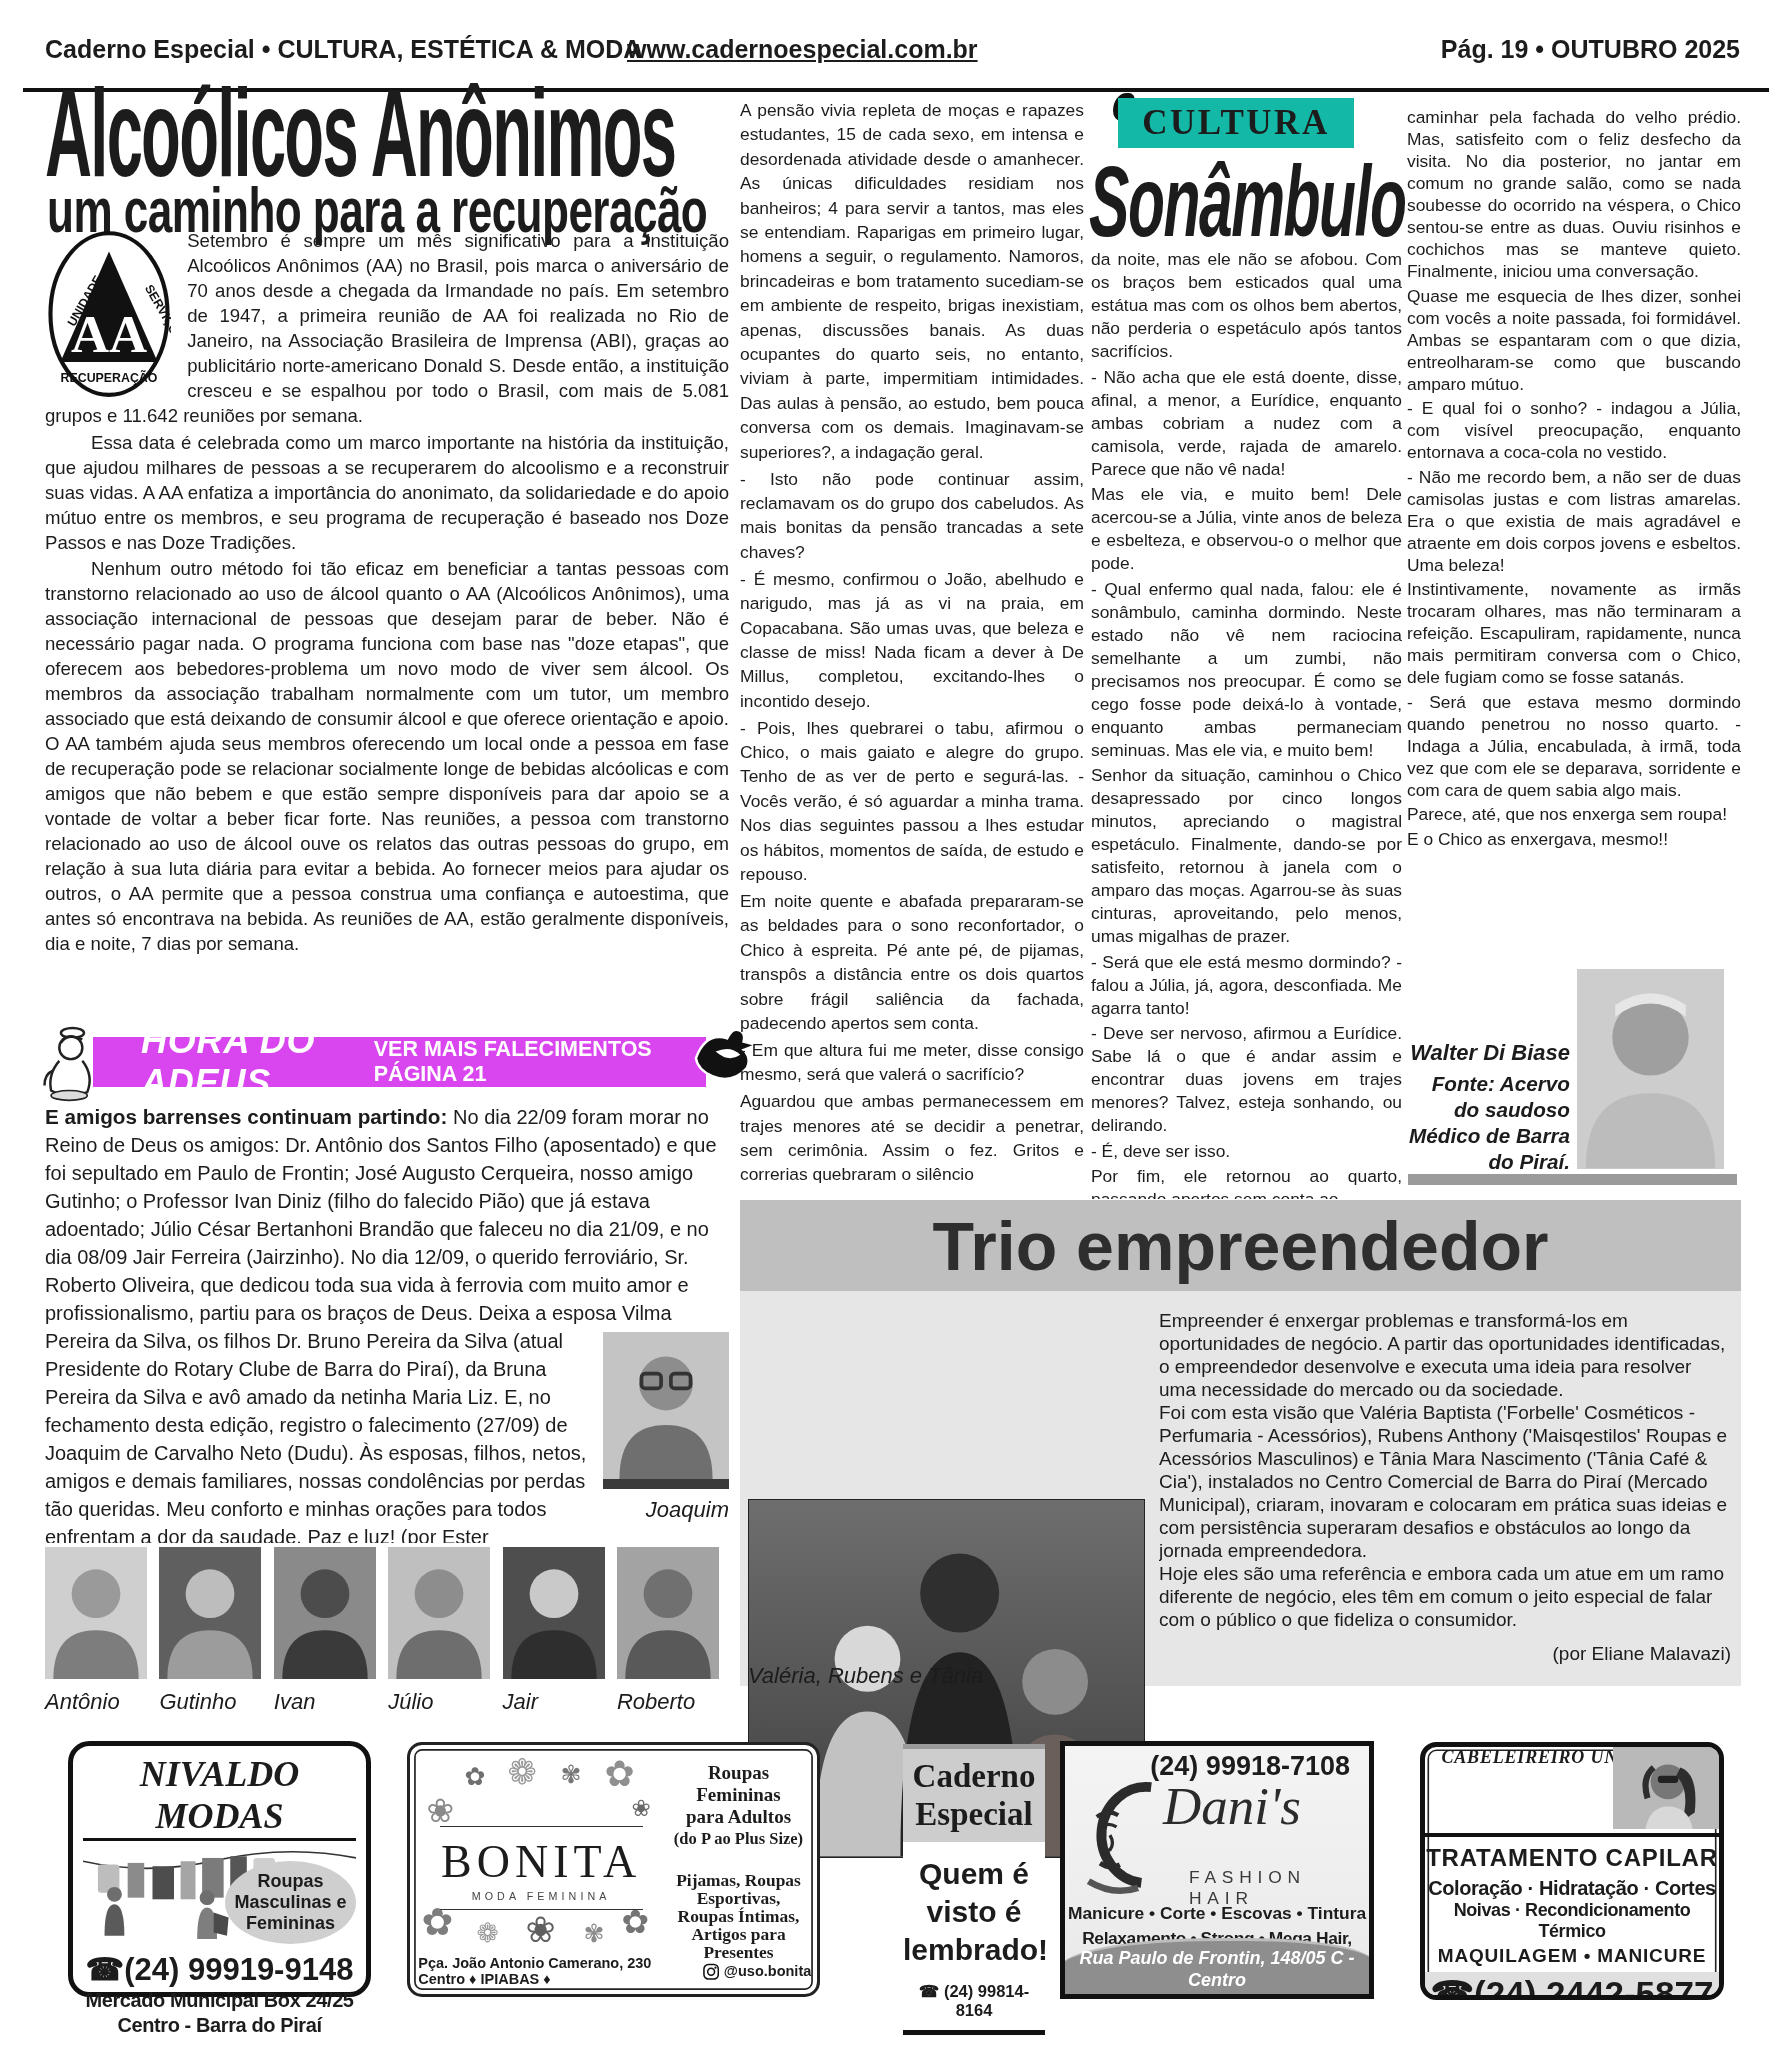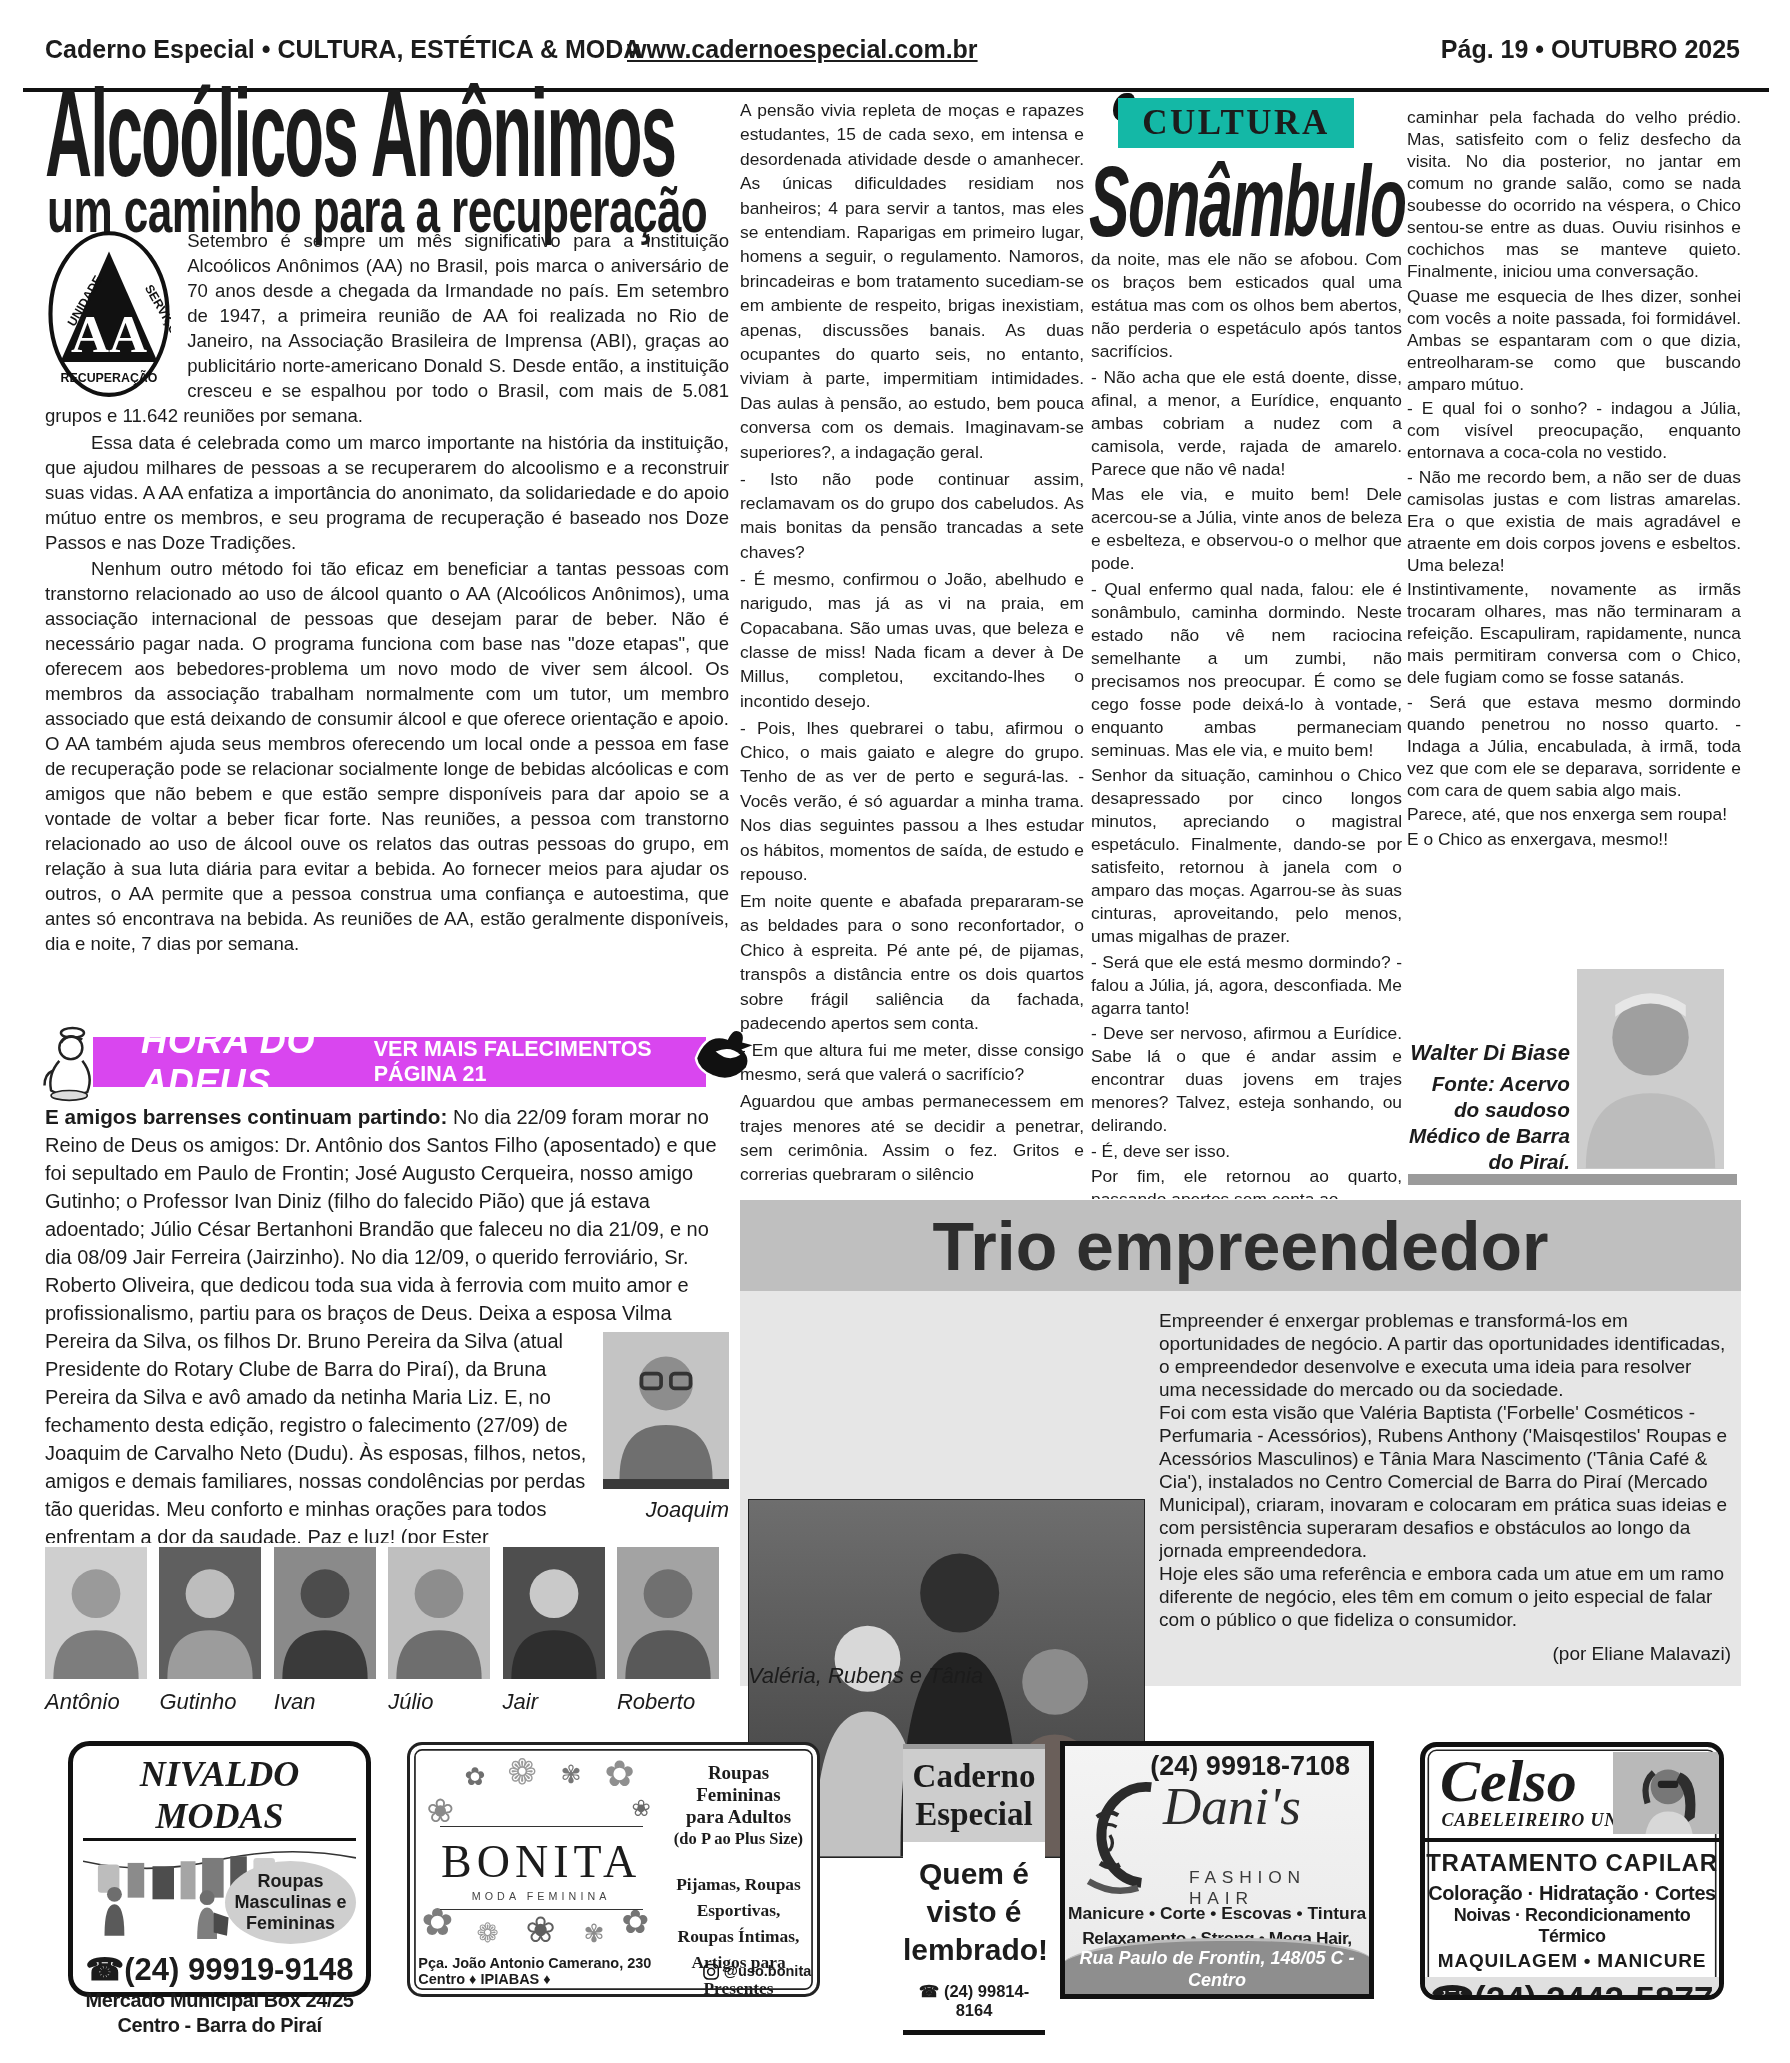--- a/index.html
+++ b/index.html
@@ -98,21 +98,21 @@
   #bn-left{position:absolute;left:11.6px;top:10px;width:240px;height:207px;}
   .flower{position:absolute;color:#8a8a8a;}
   #bn-logo{position:absolute;left:18px;top:71px;width:203px;background:#fff;border-top:1.7px solid #333;border-bottom:1.7px solid #333;
            text-align:center;padding:8.3px 0 6.6px;}
   #bn-logo .b1{font-family:"Liberation Serif",serif;font-size:46px;letter-spacing:5px;}
   #bn-logo .b2{font-size:10.7px;letter-spacing:4.1px;color:#444;margin-top:1.7px;}
   #bn-right{position:absolute;left:255px;top:16.5px;width:147px;text-align:center;
             font-family:"Liberation Serif",serif;font-weight:bold;}
   #bn-right .r1{font-size:19px;line-height:22px;}
   #bn-right .r2{font-size:16.5px;margin-top:1.7px;}
-  #bn-right .r3{font-size:17.4px;line-height:26px;margin-top:21.5px;}
+  #bn-right .r3{font-size:17.4px;line-height:18px;margin-top:21.5px;}
   #bn-bottom{position:absolute;left:8.3px;bottom:6.6px;width:393px;font-weight:bold;font-size:14.5px;
              display:flex;align-items:center;justify-content:center;gap:5px;}
 
   #ad-caderno{left:903px;top:1744px;width:142px;height:258px;text-align:center;}
   #cd-box{background:#cdcdcd;padding:8.3px 3.3px;border-top:5px solid #9a9a9a;}
   #cd-box .c{font-family:"Liberation Serif",serif;font-weight:bold;font-size:33px;line-height:38px;}
   #ad-caderno .slogan{font-weight:bold;font-size:30px;line-height:38px;margin-top:13.2px;}
   #ad-caderno .tel{font-weight:bold;font-size:16.5px;margin-top:13.2px;}
   #cd-rule{height:5px;background:#111;margin-top:10px;}
 
@@ -444,21 +444,20 @@
     <div id="dn-s1">Manicure • Corte • Escovas • Tintura</div>
     <div id="dn-s2">Relaxamento • Strong • Mega Hair, etc...</div>
     <div id="dn-banner">
       <div>Rua Paulo de Frontin, 148/05 C - Centro</div>
       <div>Barra do Piraí - Beco do Mistura Fina</div>
     </div>
   </div>
 
   <div class="abs ad" id="ad-celso">
     <div id="cl-top">
-      <div id="cl-name">Celso</div>
       <div id="cl-sub">CABELEIREIRO UNISEX</div>
       <div class="portrait" id="cl-ph" style="background:#b9b9b9;">
         <svg viewBox="0 0 100 80">
             <circle cx="52" cy="34" r="17" fill="#777"></circle>
             <path d="M64 20 q18 6 14 44 l-12 8 q8 -30 -6 -44 Z" fill="#2e2e2e"></path>
             <path d="M38 20 q-12 10 -6 30" fill="none" stroke="#2e2e2e" stroke-width="6"></path>
             <rect x="42" y="28" width="20" height="7" rx="3" fill="#222"></rect>
             <path d="M30 80 Q34 58 52 58 Q72 58 76 80 Z" fill="#d8d8d8"></path>
           </svg>
       </div>

